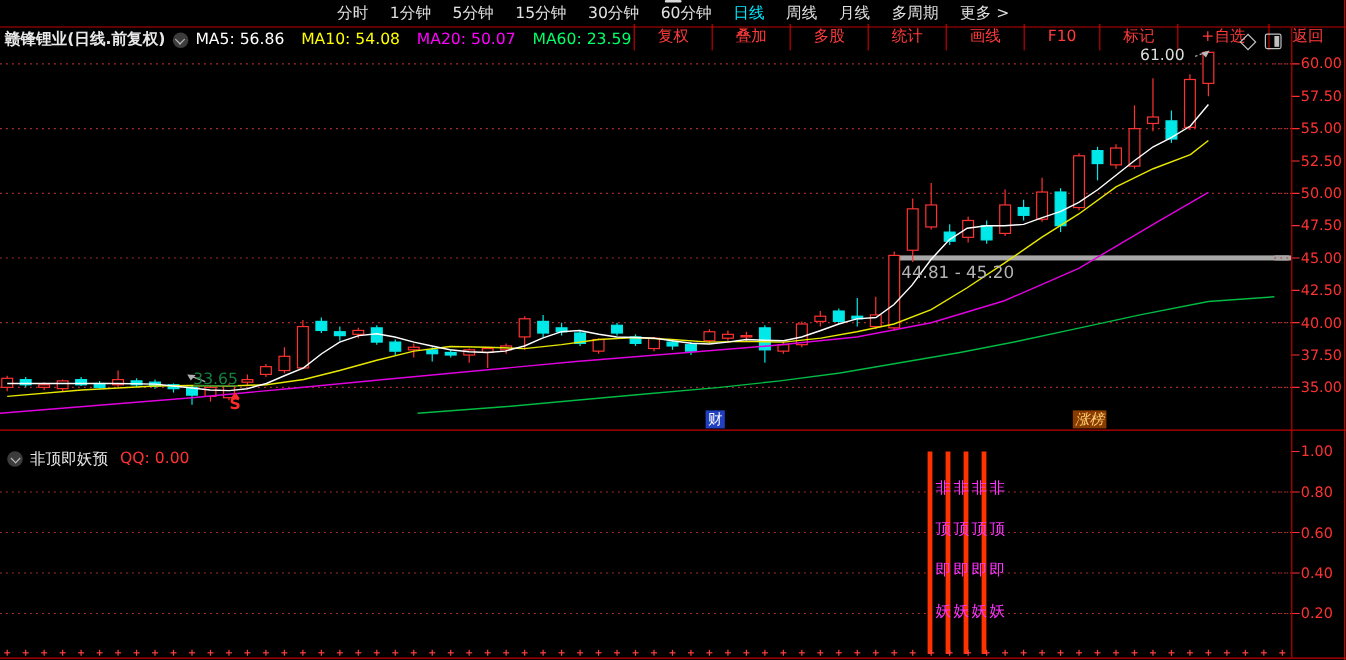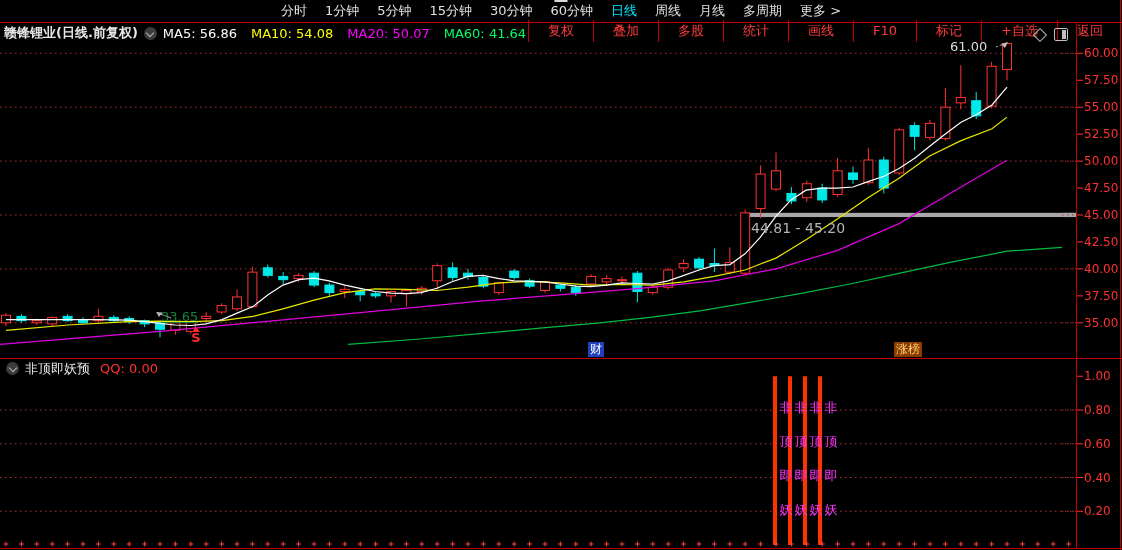--- a/index.html
+++ b/index.html
@@ -27,23 +27,23 @@
   
   .ylab{position:absolute;left:1084px;width:36px;color:#ff3232;font-size:12px;line-height:14px;}
   
   .anno{position:absolute;white-space:nowrap;}
   #low-label{left:161px;top:309px;color:#15803d;font-size:13px;text-decoration:underline;}
   #sell-marker{left:190px;top:327px;color:#ff2a2a;font-size:13px;font-weight:bold;text-align:center;width:12px;line-height:9px;}
   #sell-caret{width:0;height:0;border-left:4px solid transparent;border-right:4px solid transparent;border-bottom:5px solid #ff2a2a;margin:0 auto 1px auto;}
   #band-label{left:751px;top:220px;color:#b4b4b4;font-size:14px;}
   #high-label{left:950px;top:39px;color:#dcdcdc;font-size:13px;}
   #badge-left{left:588px;top:342px;background:#2140c0;color:#ffffff;font-size:12px;height:15px;line-height:15px;padding:0 2px;}
-  #badge-right{left:894px;top:342px;background:#8a3c00;color:#ffcf70;font-size:12px;height:15px;line-height:15px;padding:0 2px;}
-  
-  #subheader{position:absolute;left:6px;top:361px;height:15px;display:flex;align-items:center;font-size:13px;}
+  #badge-right{left:894px;top:342px;background:#8a3c00;color:#ffcf70;font-size:12px;height:15px;line-height:15px;padding:0 2px;font-style:italic;}
+  
+  #subheader{position:absolute;left:6px;top:375px;height:15px;display:flex;align-items:center;font-size:13px;}
   #sub-name{color:#e8e8e8;margin-right:10px;}
   #sub-value{color:#ff3232;}
   
   .sigcol{position:absolute;top:401px;display:flex;flex-direction:column;gap:20px;color:#ff35ff;font-size:13px;line-height:14px;width:14px;text-align:center;}
   svg{position:absolute;left:0;top:0;}
 </style>
 </head>
 <body>
 
 <div id="app">
@@ -65,21 +65,21 @@
         <span class="tbtn">+自选</span>
         <span class="tbtn">返回</span>
       </div>
   </div>
 
   <div id="mainheader">
     <span id="chart-title">赣锋锂业(日线.前复权)</span>
     <span class="cicon">
         <i></i>
       </span>
-    <span id="ma-labels"><span class="ma" style="color: rgb(255, 255, 255);">MA5: 56.86</span><span class="ma" style="color: rgb(255, 255, 0);">MA10: 54.08</span><span class="ma" style="color: rgb(255, 0, 255);">MA20: 50.07</span><span class="ma" style="color: rgb(0, 255, 102);">MA60: 41.64</span></span>
+    <span id="ma-labels"><span class="ma" style="color: rgb(255, 255, 255);">MA5: 56.86</span><span class="ma" style="color: rgb(255, 255, 0);">MA10: 54.08</span><span class="ma" style="color: rgb(255, 0, 255);">MA20: 50.07</span><span class="ma" style="color: rgb(0, 255, 102);">MA60: 23.59</span></span>
   </div>
   <div id="hdricons">
     <span class="dia"></span>
     <span class="split">
         <i></i>
       </span>
   </div>
 
   <svg id="chart-svg" width="1122" height="550">
       <line x1="0" y1="53.30000000000001" x2="1076" y2="53.30000000000001" stroke="#b03030" stroke-width="1" stroke-dasharray="1.5 3.5"></line>

